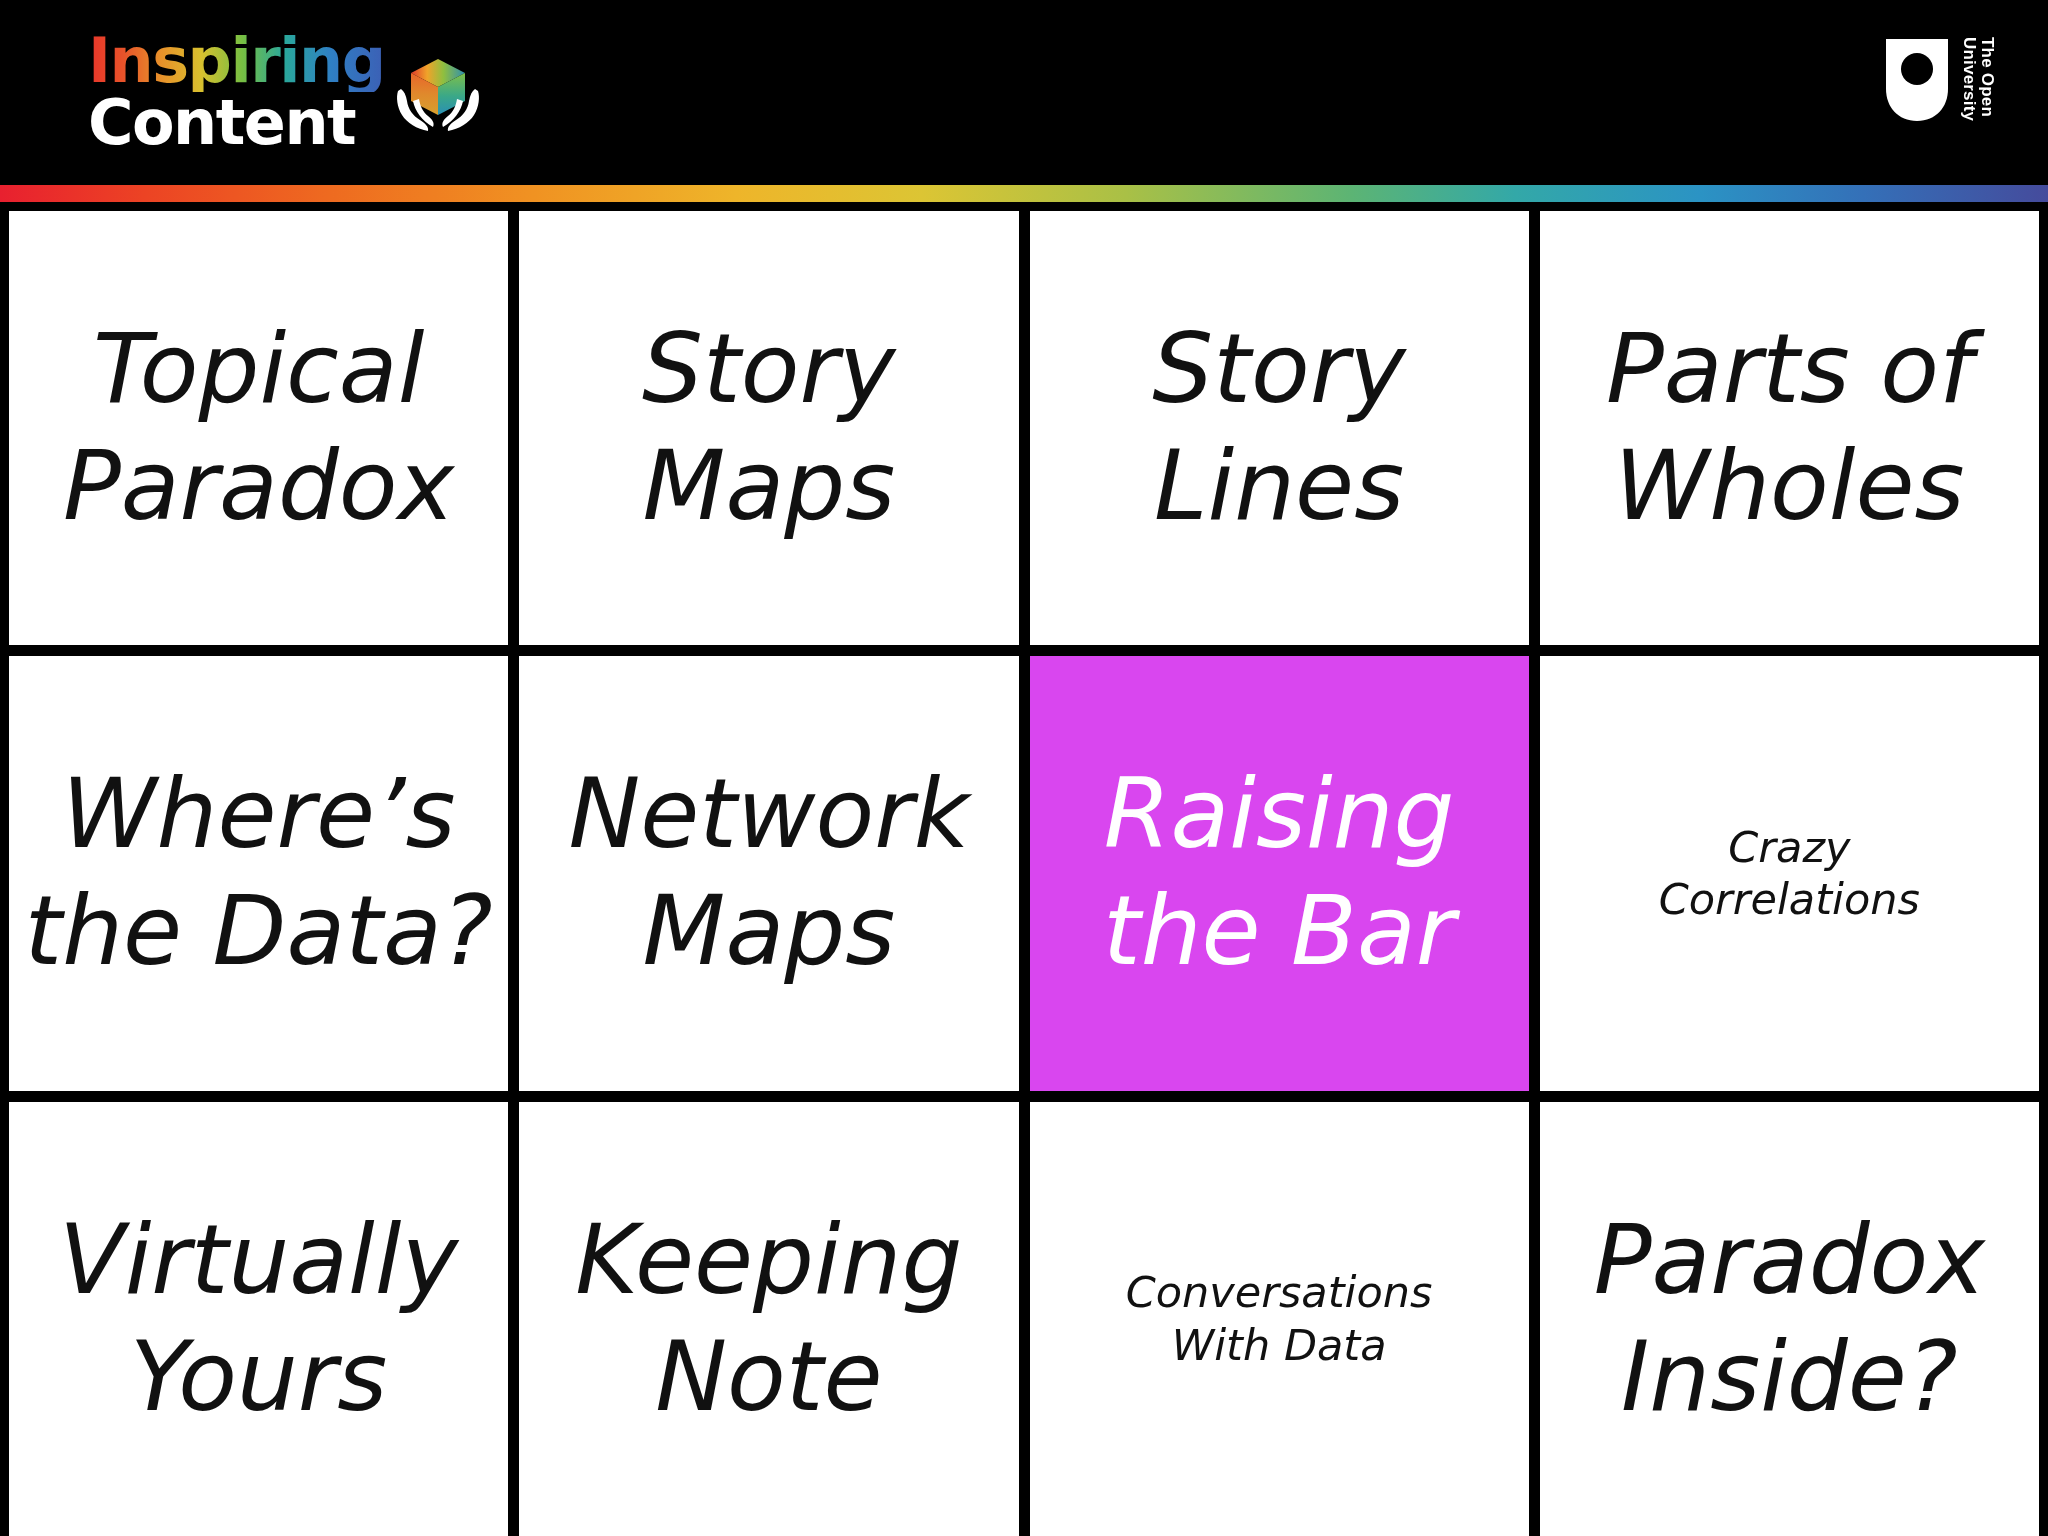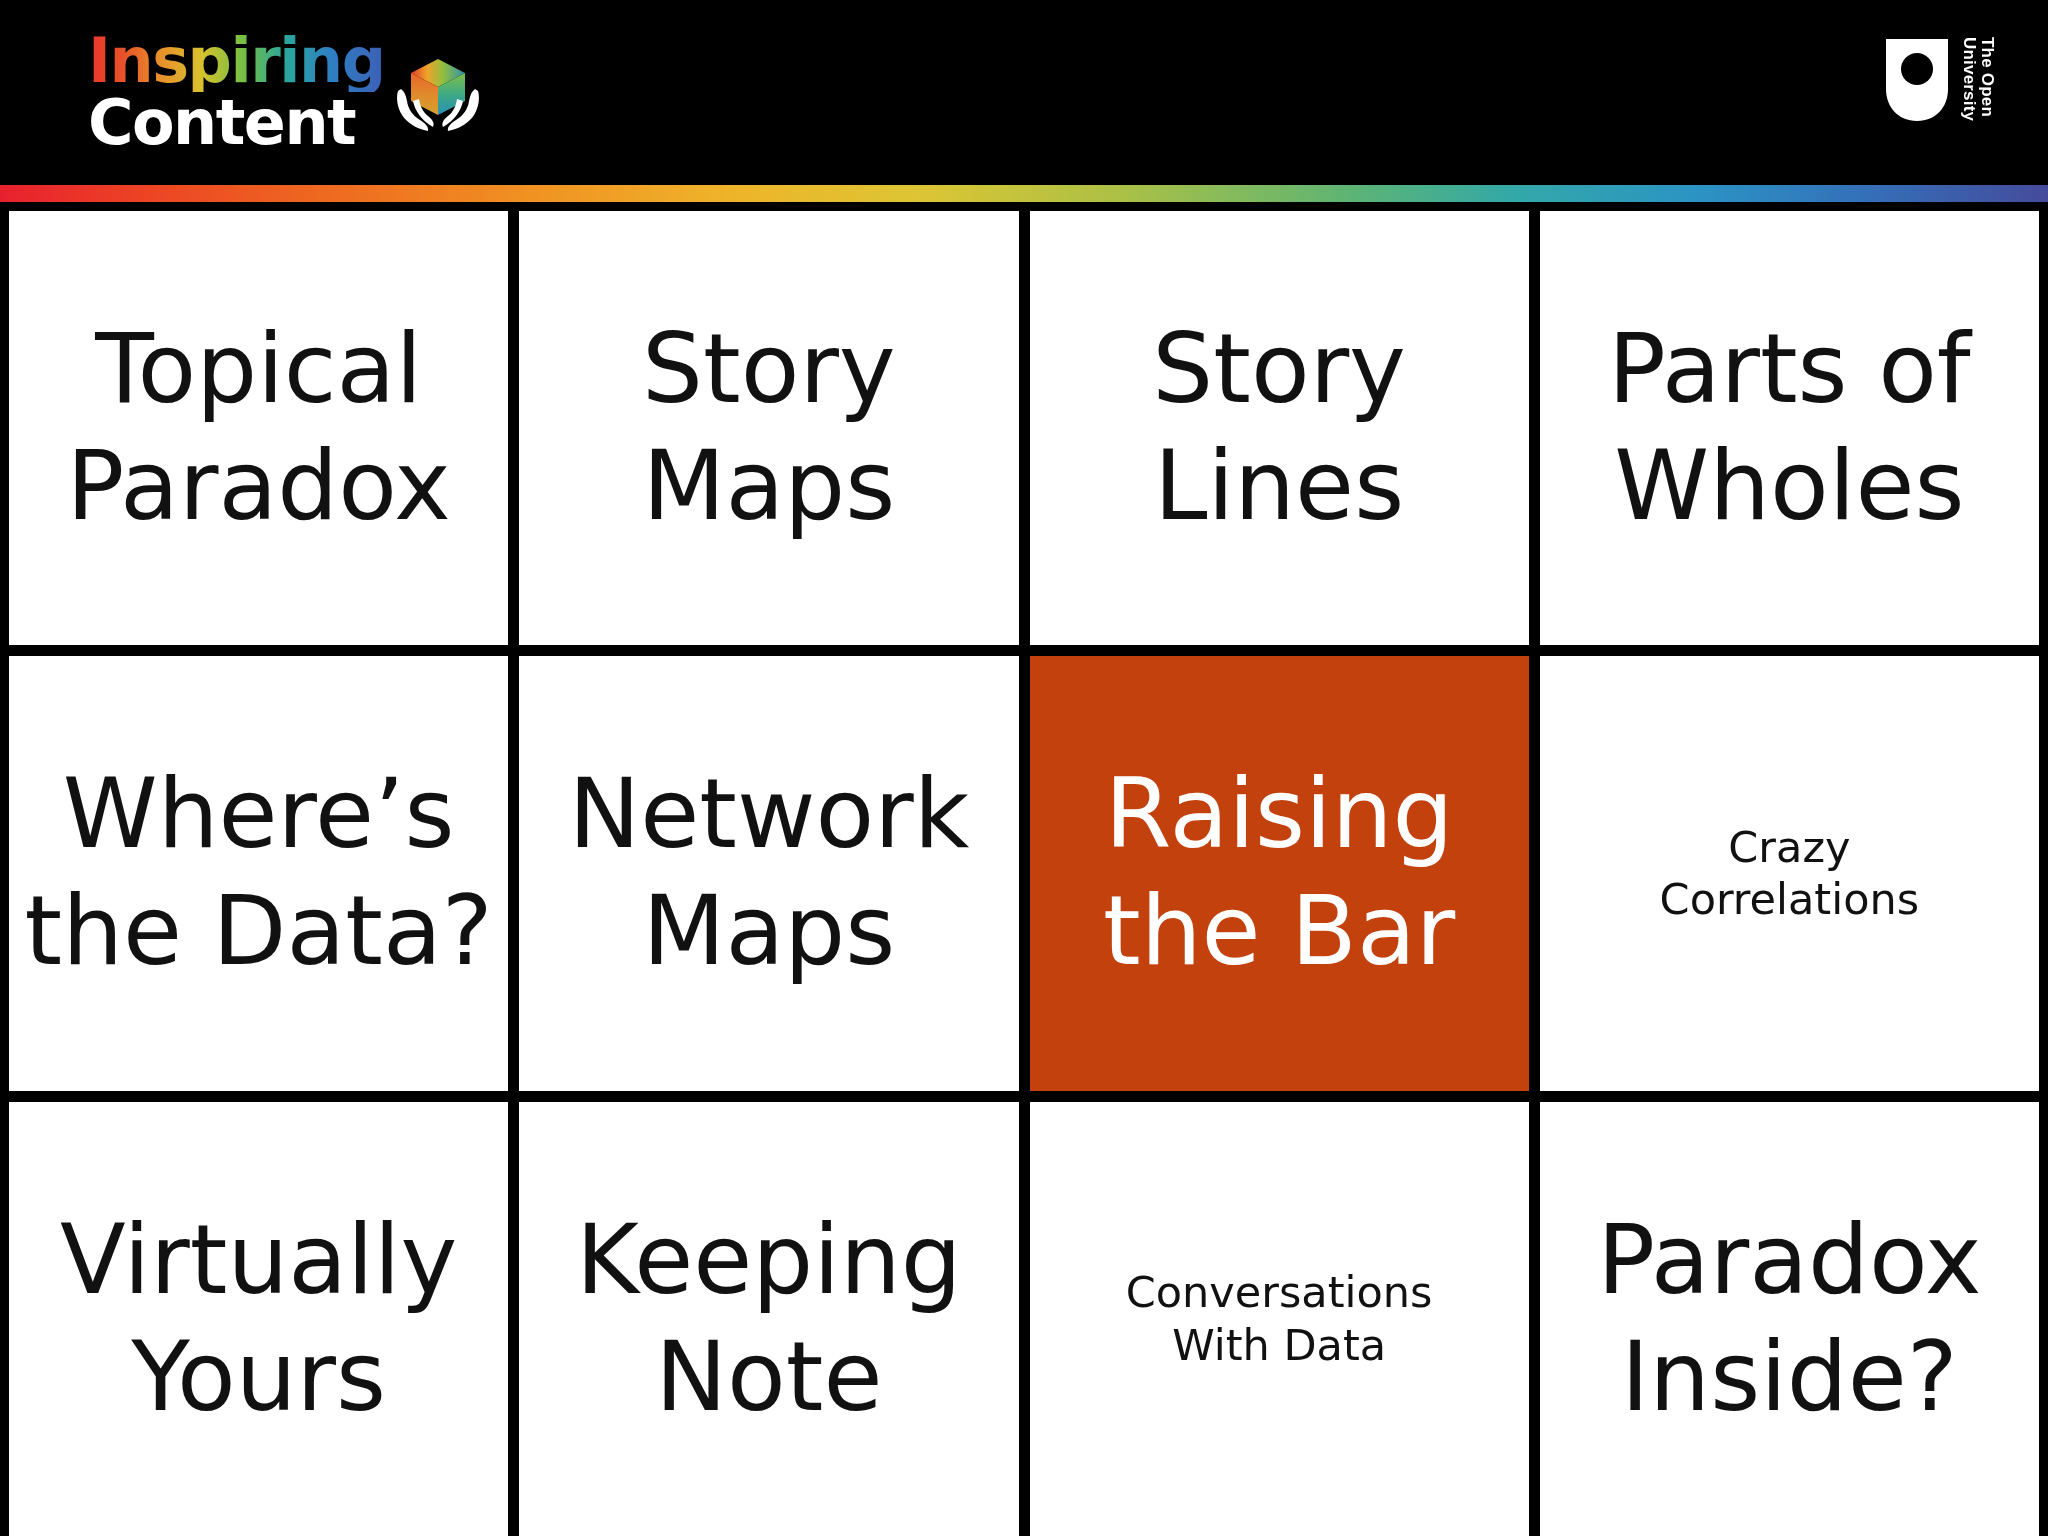--- a/index.html
+++ b/index.html
@@ -121,35 +121,36 @@
     align-items: center;
     justify-content: center;
     overflow: hidden;
     text-align: center;
     color: #111111;
     font-family: "DejaVu Sans", sans-serif;
     font-weight: 400;
     line-height: 1.22;
     box-sizing: border-box;
     padding: 4px 8px;
+    font-style: italic;
   }
 
   .grid-cell .cell-line {
     display: block;
     white-space: nowrap;
   }
 
   
   .grid-cell.size-large .cell-line { font-size: 96px; }
   
   .grid-cell.size-small .cell-line { font-size: 43px; }
 
   
   .grid-cell.is-highlighted {
-    background: #c2410c;
+    background: #d946ef;
     color: #ffffff;
   }
 
   
   #ou-logo {
     position: absolute;
     right: 52px;
     top: 37px;
     height: 110px;
     display: flex;

